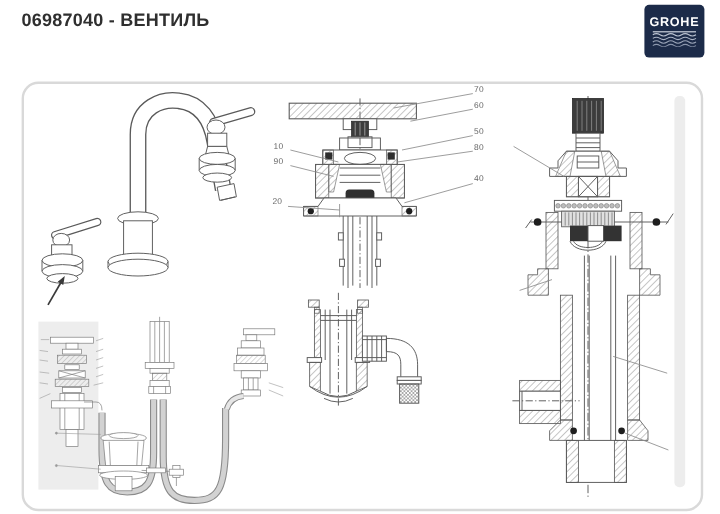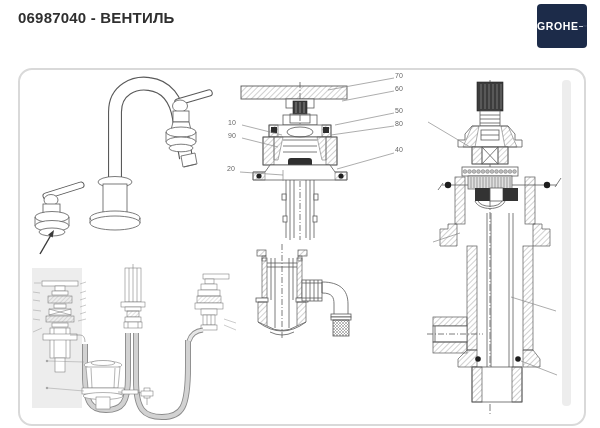--- a/index.html
+++ b/index.html
@@ -1,21 +1,21 @@
 <!DOCTYPE html>
 <html><head>
 <meta charset="utf-8">
 <style>
   html,body{margin:0;padding:0;background:#fff;}
   #screen{position:relative;width:600px;height:428px;background:#ffffff;overflow:hidden;
           font-family:"Liberation Sans", sans-serif;}
   .abs{position:absolute;}
   .title{position:absolute;left:18px;top:9px;font-size:15px;font-weight:600;color:#2f2f2f;letter-spacing:.2px;}
   .logo{position:absolute;left:537px;top:4px;width:50px;height:44px;background:#1c2b49;border-radius:4px;
-        display:flex;flex-direction:row;align-items:center;justify-content:center;}
+        display:flex;flex-direction:column;align-items:center;justify-content:center;}
   .logo .word{color:#fff;font-size:10.5px;font-weight:bold;letter-spacing:.6px;line-height:1;}
   .logo .bar{width:36px;height:1px;background:#cdd3de;margin-top:1.5px;}
   .panel{position:absolute;left:18px;top:68px;width:564px;height:354px;border:2px solid #d9d9d9;border-radius:14px;background:#fff;}
   .strip{position:absolute;left:562px;top:80px;width:9px;height:326px;background:#ededed;border-radius:4px;}
   .lbl{position:absolute;font-size:7px;color:#666;line-height:1;letter-spacing:.2px;}
   svg{display:block;}
   .ln{stroke:#5a5a5a;stroke-width:.8;fill:none;}
   .wh{stroke:#5a5a5a;stroke-width:.8;fill:#fff;}
   .dk{stroke:#222;stroke-width:.6;fill:#3c3c3c;}
   .thin{stroke:#777;stroke-width:.55;fill:none;}

